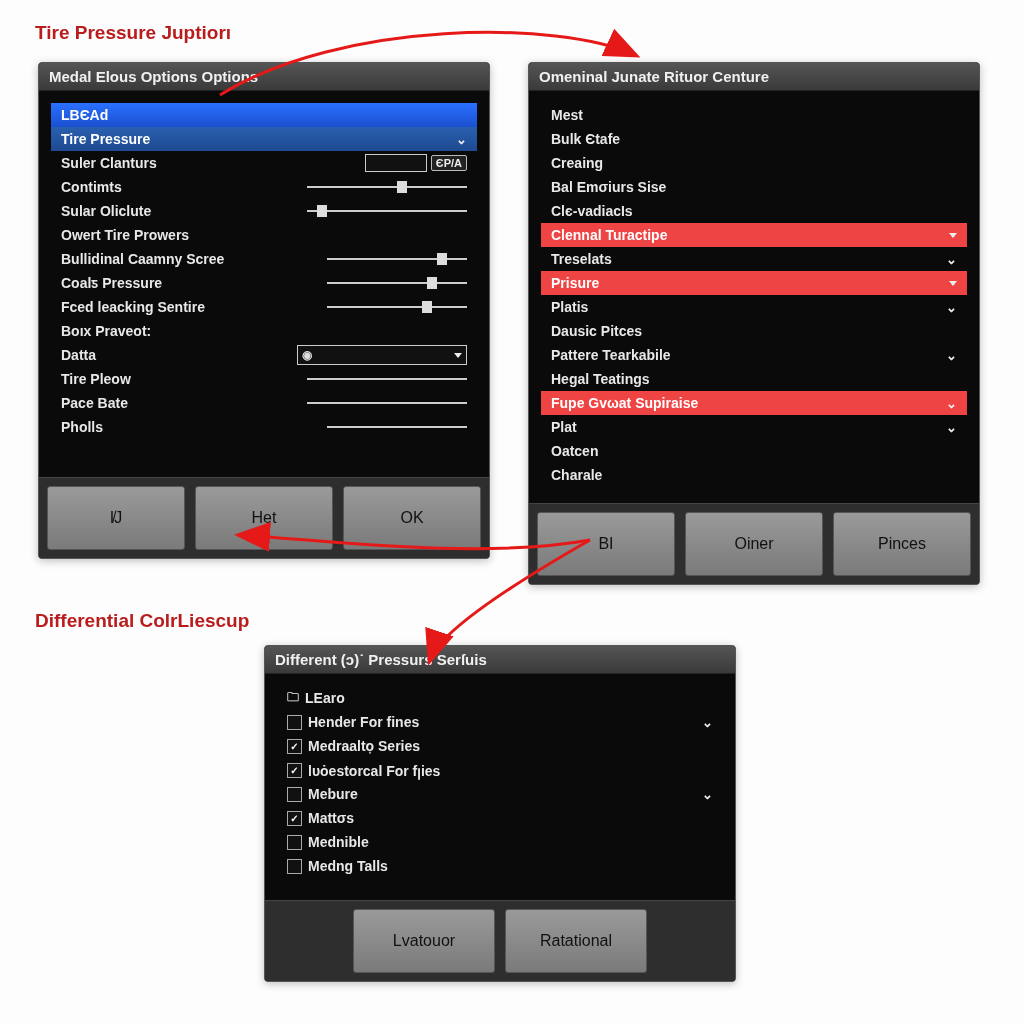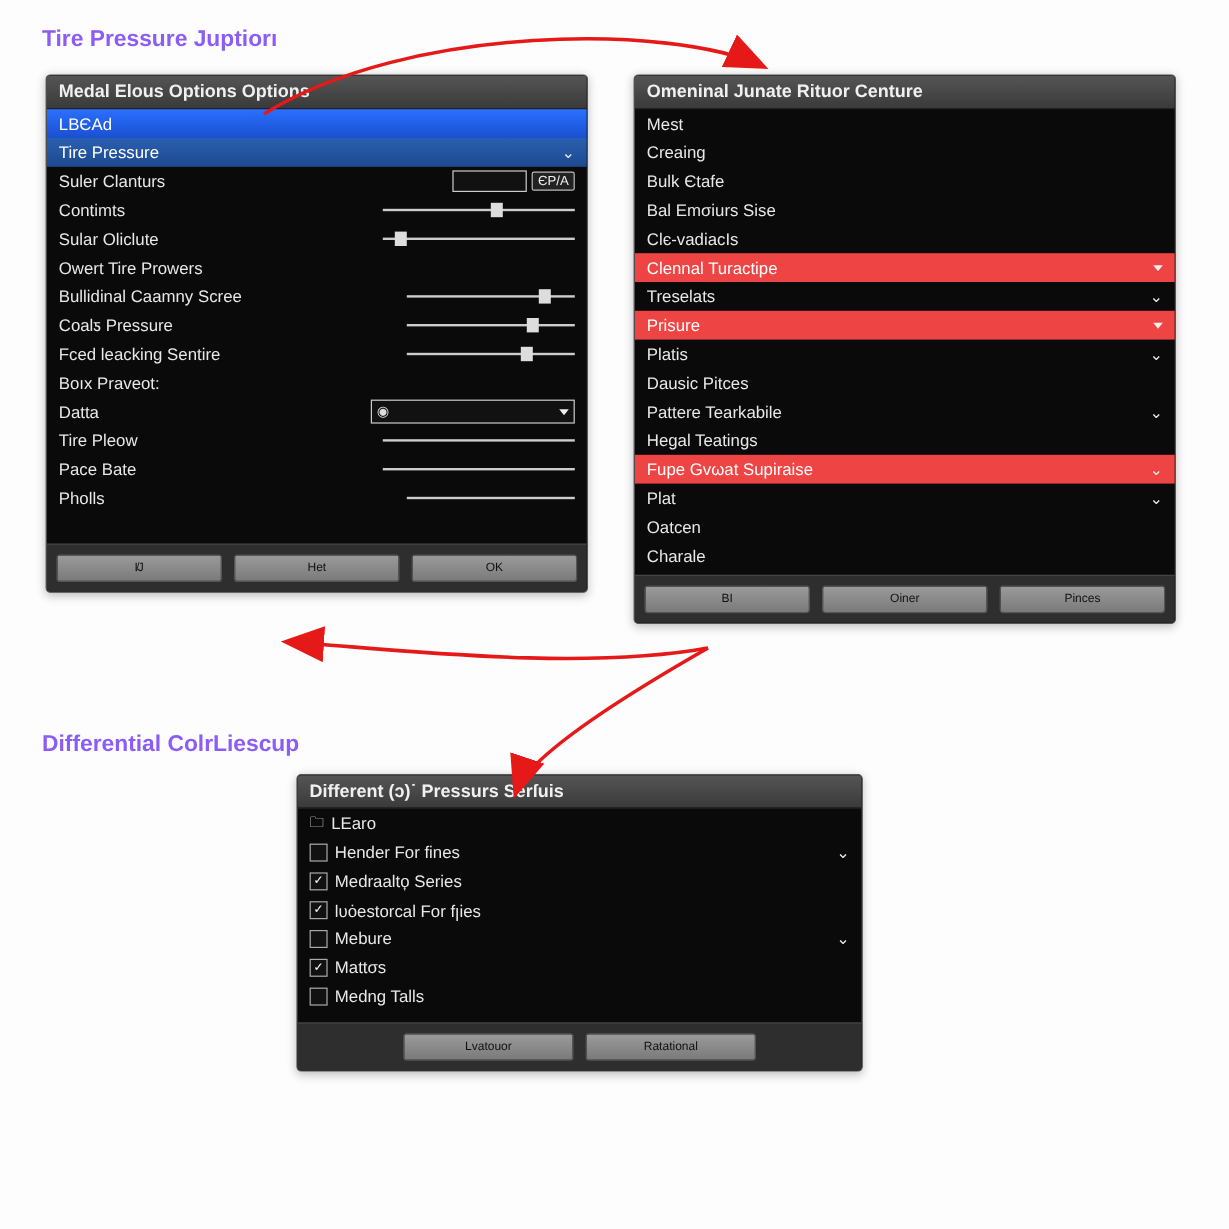--- a/index.html
+++ b/index.html
@@ -8,41 +8,42 @@
     font-family: "Segoe UI", Arial, sans-serif;
     background: #fdfdfd;
     width: 1024px;
     height: 1024px;
     position: relative;
     overflow: hidden;
   }
   .heading {
     position: absolute;
     font-weight: bold;
-    color: #8b5cf6;
+    color: #b91c1c;
     font-size: 19px;
   }
   .panel {
     position: absolute;
     background: #0a0a0a;
     border: 1px solid #555;
     border-radius: 4px;
     box-shadow: 0 2px 8px rgba(0,0,0,0.25);
     overflow: hidden;
   }
   .panel-title {
     background: linear-gradient(#555,#3a3a3a);
     color: #f0f0f0;
     font-weight: bold;
     font-size: 15px;
     padding: 5px 10px;
     border-bottom: 1px solid #222;
   }
   .panel-body {
-    padding: 0;
+    padding: 12px;
+    font-weight: bold;
   }
   .row {
     display: flex;
     align-items: center;
     color: #e8e8e8;
     font-size: 14px;
     height: 24px;
     padding: 0 10px;
     position: relative;
   }
@@ -111,22 +112,22 @@
     justify-content:space-around;
     border-top:1px solid #444;
   }
   .btn {
     flex:1;
     background:linear-gradient(#9a9a9a,#7a7a7a);
     border:1px solid #555;
     border-radius:3px;
     color:#111;
     text-align:center;
-    padding:5px 0;
-    font-size:10px;
+    padding:22px 0;
+    font-size:16px;
     font-weight:500;
   }
   
   .cb {
     width:13px;height:13px;
     border:1px solid #aaa;
     background:#111;
     margin-right:6px;
     display:flex;align-items:center;justify-content:center;
     font-size:10px;color:#fff;
@@ -246,24 +247,24 @@
   </div>
 </div>
 
 <div class="panel" style="left:528px; top:62px; width:450px;">
   <div class="panel-title">Omeninal Junate Rituor Centure</div>
   <div class="panel-body">
     <div class="row">
         <span class="row-label">Mest</span>
       </div>
     <div class="row">
+        <span class="row-label">Bulk Єtafe</span>
+      </div>
+    <div class="row">
         <span class="row-label">Creaing</span>
-      </div>
-    <div class="row">
-        <span class="row-label">Bulk Єtafe</span>
       </div>
     <div class="row">
         <span class="row-label">Bal Emσiurs Sise</span>
       </div>
     <div class="row">
         <span class="row-label">Clє-vadiacIs</span>
       </div>
     <div class="row sel-grey">
         <span class="row-label">Clennal Turactipe</span>
         <span class="row-control">
@@ -320,21 +321,21 @@
       </div>
     <div style="height:4px;"></div>
   </div>
   <div class="panel-footer">
     <div class="btn">BI</div>
     <div class="btn">Oiner</div>
     <div class="btn">Pinces</div>
   </div>
 </div>
 
-<div class="panel" style="left:247px; top:645px; width:470px;">
+<div class="panel" style="left:264px; top:645px; width:470px;">
   <div class="panel-title">Different (ɔ)˙ Pressurs Serſuis</div>
   <div class="panel-body">
     <div class="row">
       <span style="margin-right:6px;font-size:12px;">🗀</span>
       <span class="row-label">LEaro</span>
     </div>
     <div class="row">
       <span class="cb"></span>
       <span class="row-label">Hender For fines</span>
       <span class="row-control">
@@ -352,20 +353,24 @@
     <div class="row">
       <span class="cb"></span>
       <span class="row-label">Mebure</span>
       <span class="row-control">
           <span class="tick">⌄</span>
         </span>
     </div>
     <div class="row">
       <span class="cb checked"></span>
       <span class="row-label">Mattσs</span>
+    </div>
+    <div class="row">
+      <span class="cb"></span>
+      <span class="row-label">Mednible</span>
     </div>
     <div class="row">
       <span class="cb"></span>
       <span class="row-label">Medng Talls</span>
     </div>
     <div style="height:10px;"></div>
   </div>
   <div class="panel-footer" style="justify-content:center;">
     <div class="btn" style="flex:0 0 140px;">Lvatouor</div>
     <div class="btn" style="flex:0 0 140px;">Ratational</div>

